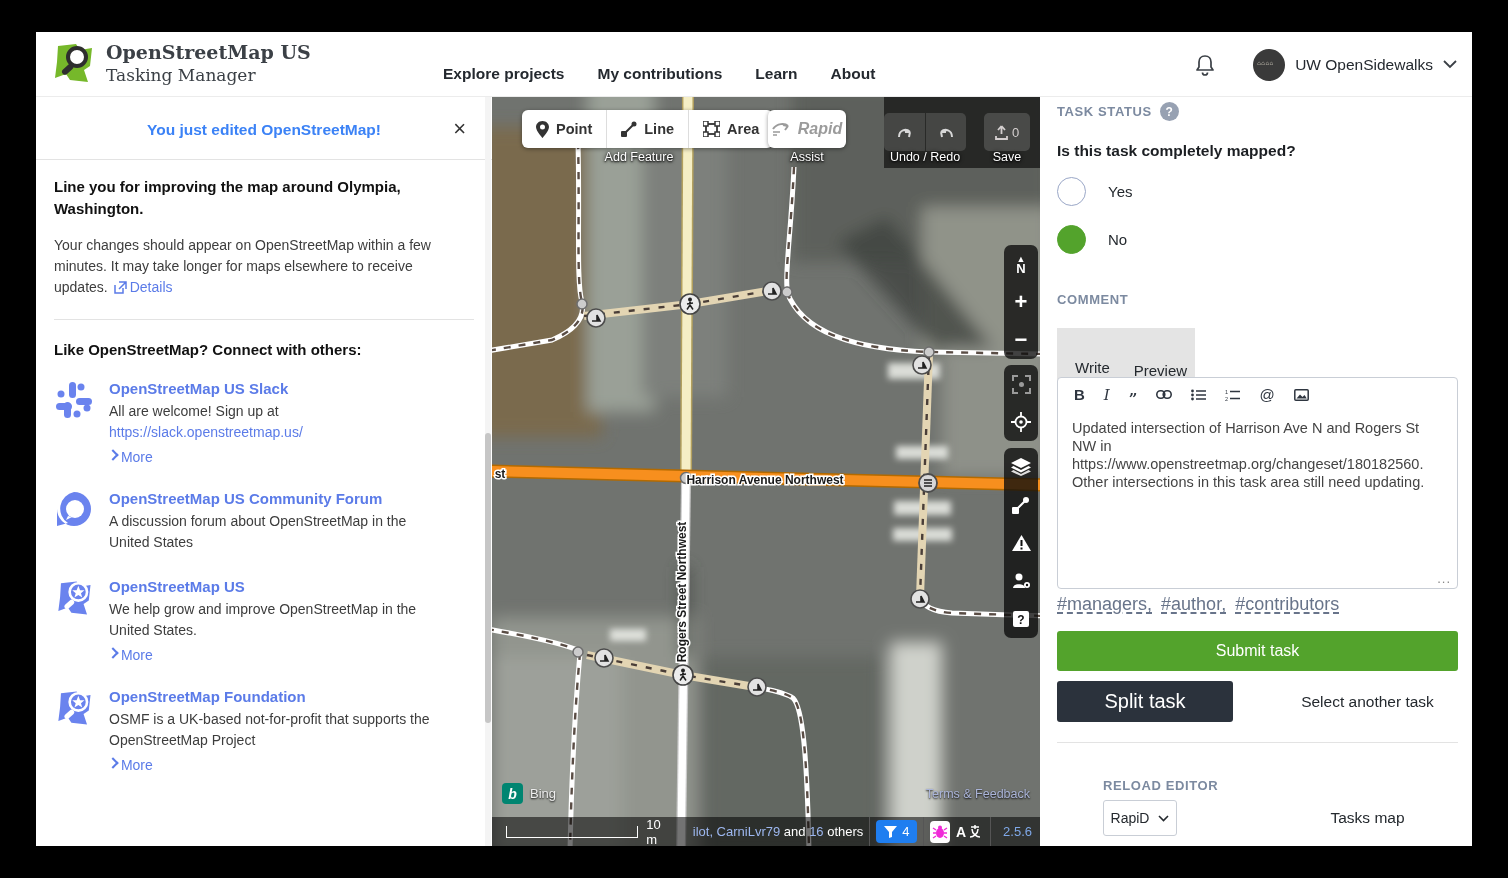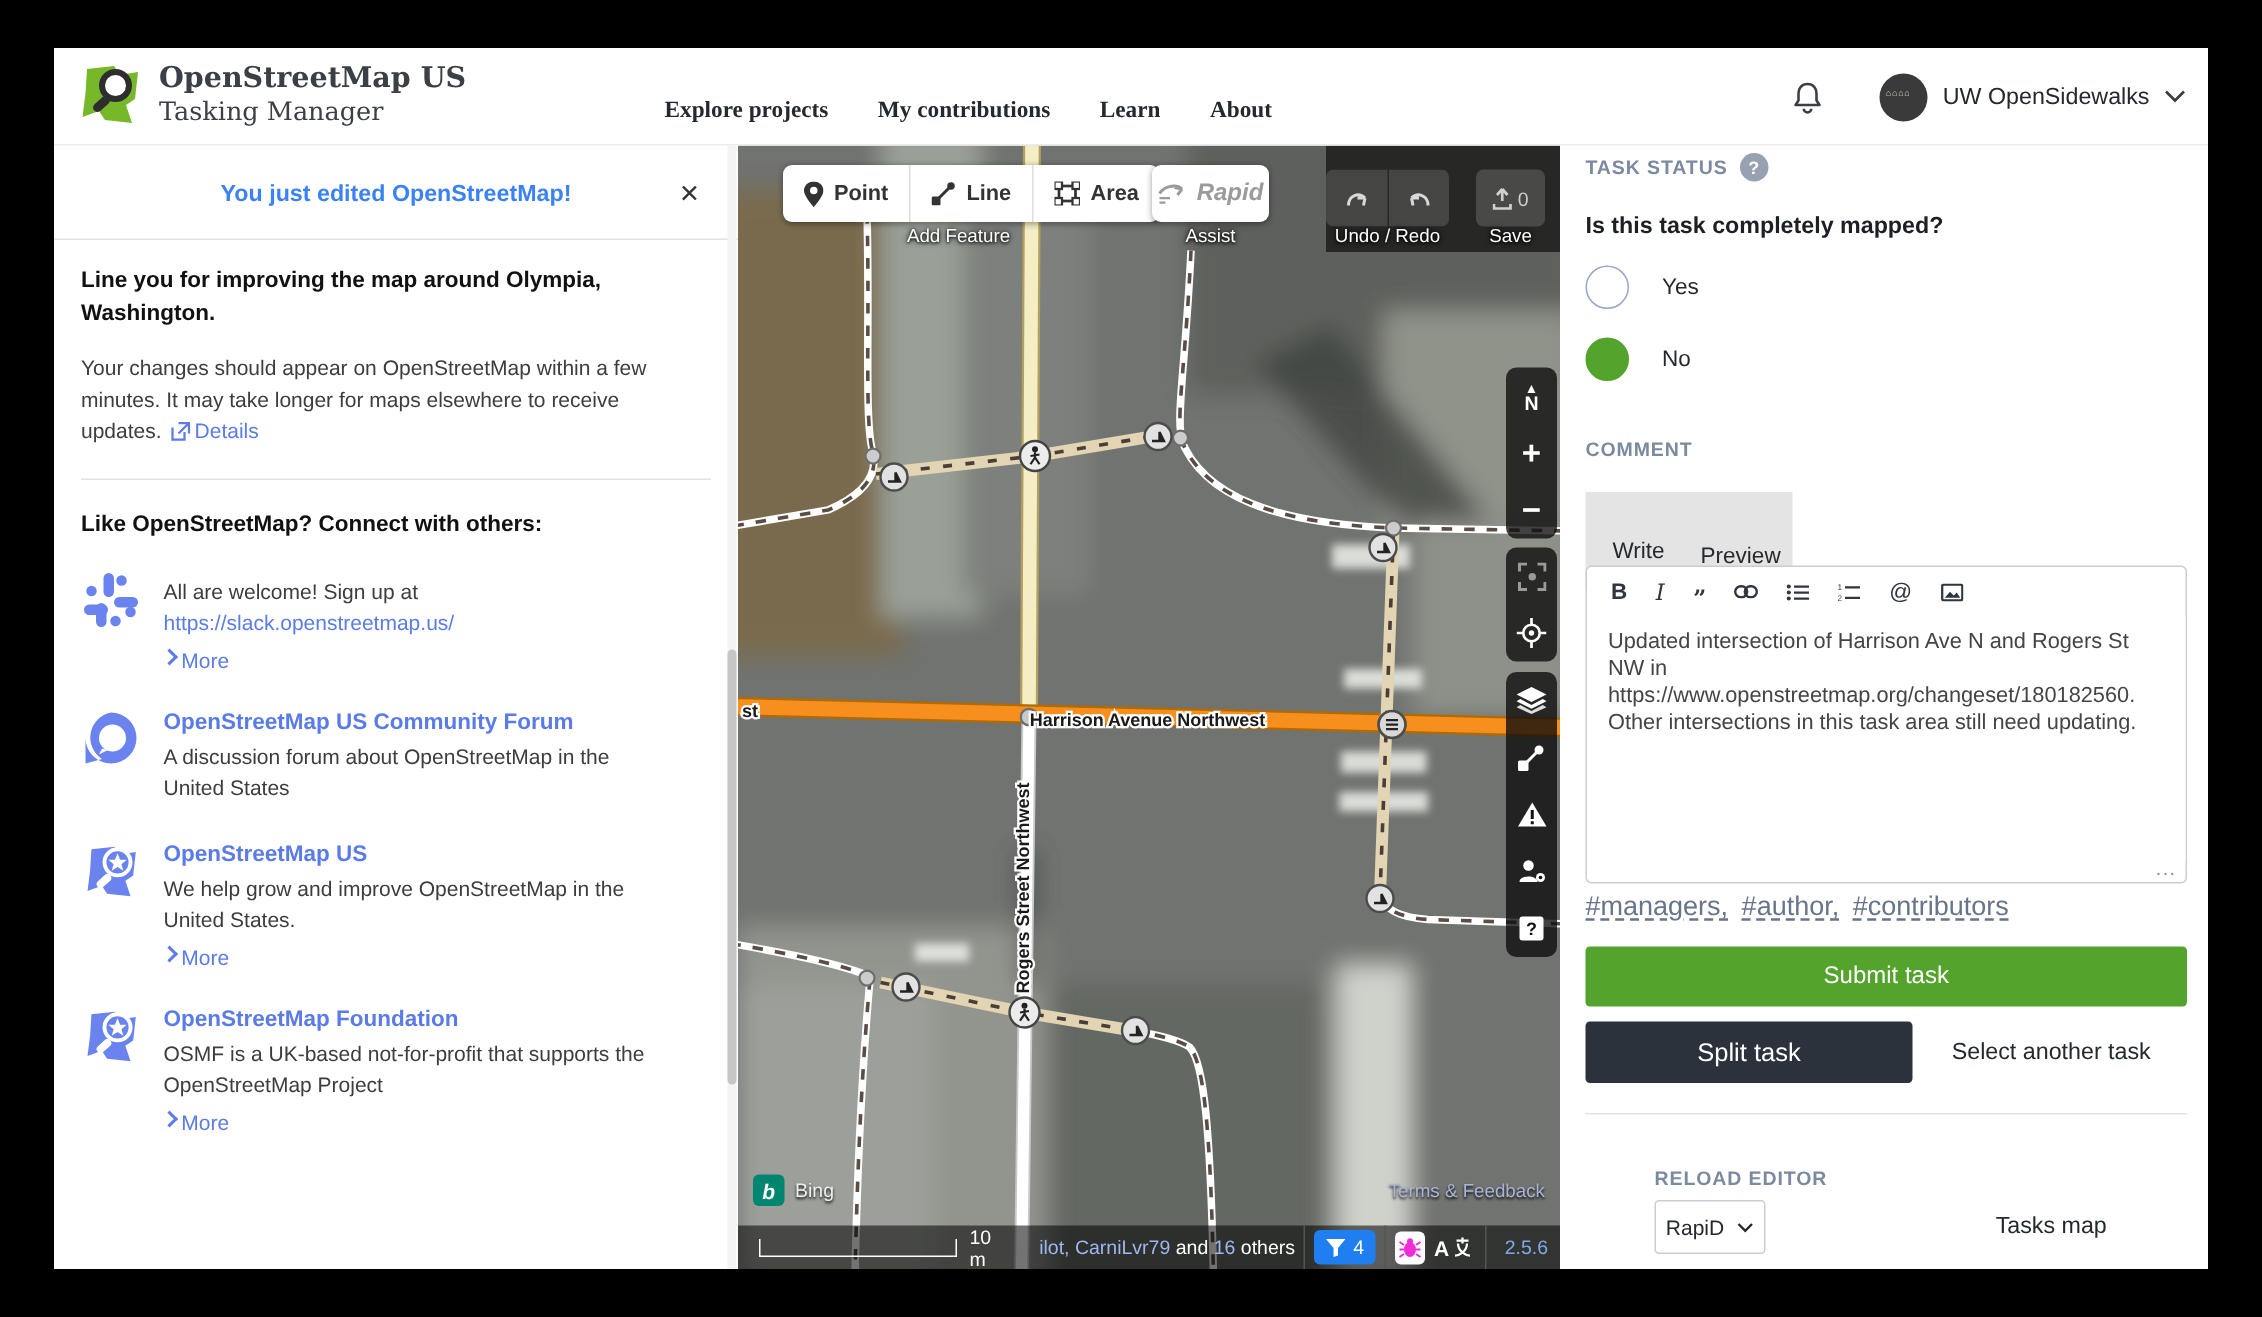--- a/index.html
+++ b/index.html
@@ -5,21 +5,21 @@
   * { margin:0; padding:0; box-sizing:border-box; }
   html,body { width:1508px; height:878px; background:#000; font-family:"Liberation Sans",sans-serif; position:relative; overflow:hidden; }
   .window { position:absolute; left:36px; top:32px; width:1436px; height:814px; background:#fff; overflow:hidden; }
 
   
   .header { position:absolute; left:0; top:0; width:1436px; height:65px; background:#fff; border-bottom:1px solid #ececec; z-index:30; }
   .brand { position:absolute; left:14px; top:8px; display:flex; align-items:center; gap:10px; }
   .brand-text { font-family:"DejaVu Serif",serif; color:#3b4046; }
   .brand-l1 { font-size:19px; font-weight:bold; line-height:24px; }
   .brand-l2 { font-size:17px; line-height:22px; }
-  .nav { position:absolute; left:407px; top:0; height:83px; display:flex; align-items:center; gap:33px;font-family:Liberation Serif, serif; }
+  .nav { position:absolute; left:407px; top:0; height:83px; display:flex; align-items:center; gap:33px; }
   .nav-item { font-size:15.5px; font-weight:600; color:#24292f; cursor:pointer; }
   .user-cluster { position:absolute; right:15px; top:0; height:65px; display:flex; align-items:center; }
   .bell { margin-right:38px; }
   .avatar { width:32px; height:32px; border-radius:50%; background:#3a3a3a; position:relative; overflow:hidden; }
   .avatar span { position:absolute; left:4px; top:11px; font-size:6px; color:#e8e2d2; letter-spacing:.5px; }
   .user-name { font-size:15.5px; color:#24292f; margin:0 10px 0 10px; }
 
   
   .left-panel { position:absolute; left:0; top:65px; width:456px; height:749px; background:#fff; overflow:hidden; }
   .lp-titlebar { position:relative; height:63px; border-bottom:1px solid #e3e3e3; }
@@ -95,21 +95,21 @@
   .ed-toolbar { height:33px; display:flex; align-items:center; gap:19px; padding:0 0 0 16px; color:#2f3640; }
   .ed-toolbar .ic { font-size:15px; cursor:pointer; display:flex; align-items:center; }
   .ic-b { font-weight:bold; font-size:16px; }
   .ic-i { font-style:italic; font-family:"DejaVu Serif",serif; font-size:16px; }
   .ic-q { font-family:"DejaVu Serif",serif; font-weight:bold; font-size:21px; line-height:10px; padding-top:8px; }
   .comment-area { width:399px; height:163px; border:none; outline:none; resize:none; padding:8px 14px; font-size:14.5px; line-height:18px; color:#444; font-family:"Liberation Sans",sans-serif; }
   .resize-dots { position:absolute; right:6px; bottom:2px; color:#888; font-size:13px; letter-spacing:1px; }
   .hashtags { position:absolute; left:17px; top:497px; font-size:18px; color:#68748a; }
   .hashtags span { text-decoration:underline; text-decoration-style:dashed; text-underline-offset:3px; margin-right:4px; cursor:pointer; }
   .submit-btn { position:absolute; left:17px; top:534px; width:401px; height:40px; background:#53a32c; color:#fff; font-size:16px; border:none; border-radius:3px; display:flex; align-items:center; justify-content:center; cursor:pointer; }
-  .split-btn { position:absolute; left:17px; top:584px; width:218px; height:41px; background:#2b323c; color:#fff; font-size:17px; border-radius:3px; display:flex; align-items:center; justify-content:center; cursor:pointer; }
+  .split-btn { position:absolute; left:17px; top:584px; width:176px; height:41px; background:#2b323c; color:#fff; font-size:20px; border-radius:3px; display:flex; align-items:center; justify-content:center; cursor:pointer; }
   .select-another { position:absolute; left:237px; top:584px; width:181px; height:41px; display:flex; align-items:center; justify-content:center; font-size:15.5px; color:#24292e; cursor:pointer; }
   .rp-divider { position:absolute; left:17px; top:645px; width:401px; border-top:1px solid #e3e3e3; }
   .reload-label { position:absolute; left:63px; top:681px; }
   .editor-select { position:absolute; left:63px; top:703px; width:74px; height:36px; border:1px solid #c9ced6; border-radius:3px; display:flex; align-items:center; justify-content:center; gap:9px; font-size:14px; color:#24292e; cursor:pointer; background:#fff; }
   .tasks-map { position:absolute; left:237px; top:703px; width:181px; height:36px; display:flex; align-items:center; justify-content:center; font-size:15.5px; color:#24292e; cursor:pointer; }
 
   .chev { display:inline-block; width:8px; height:8px; border-right:2px solid currentColor; border-bottom:2px solid currentColor; transform:rotate(45deg); margin-bottom:3px; }
 </style>
 </head>
 <body>
@@ -172,20 +172,21 @@
             <rect x="22" y="16" width="16" height="7" rx="3.5" transform="rotate(90 30 19.5)" opacity="0"></rect>
             <rect x="2" y="15" width="16" height="7" rx="3.5" transform="translate(0 8)"></rect>
               <circle cx="7" cy="14" r="3.5"></circle>
             <rect x="18" y="22" width="7" height="16" rx="3.5" transform="translate(-8 0)"></rect>
               <circle cx="23" cy="34" r="3.5"></circle>
             <rect x="22" y="18" width="16" height="7" rx="3.5"></rect>
               <circle cx="33" cy="28" r="3.5"></circle>
           </g>
         </svg>
         <div>
+          <div class="citem-title">OpenStreetMap US Slack</div>
           <div class="citem-desc"><span>All are welcome! Sign up at </span><span class="lp-link">https://slack.openstreetmap.us/</span></div>
           <div class="more-link"><span class="chev" style="transform:rotate(-45deg);"></span> <span>More</span></div>
         </div>
       </div>
 
       <div class="citem">
         <svg class="citem-icon" width="40" height="40" viewBox="0 0 40 40">
           <path d="M20 2 a17 17 0 1 1 -17 17 L3 36 L14 33 A17 17 0 0 1 20 2 Z" fill="#6a83ee"></path>
           <circle cx="21" cy="19" r="9" fill="#fff"></circle>
           <path d="M14 26 L12 30 L18 27 Z" fill="#fff"></path>

